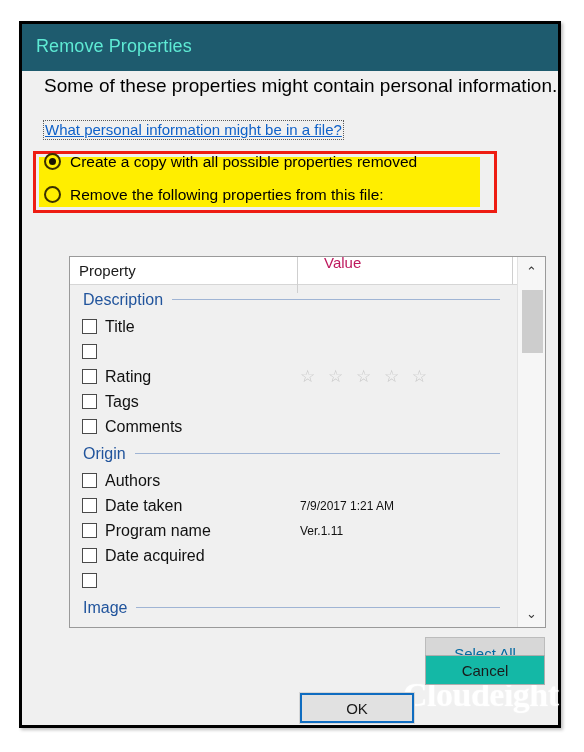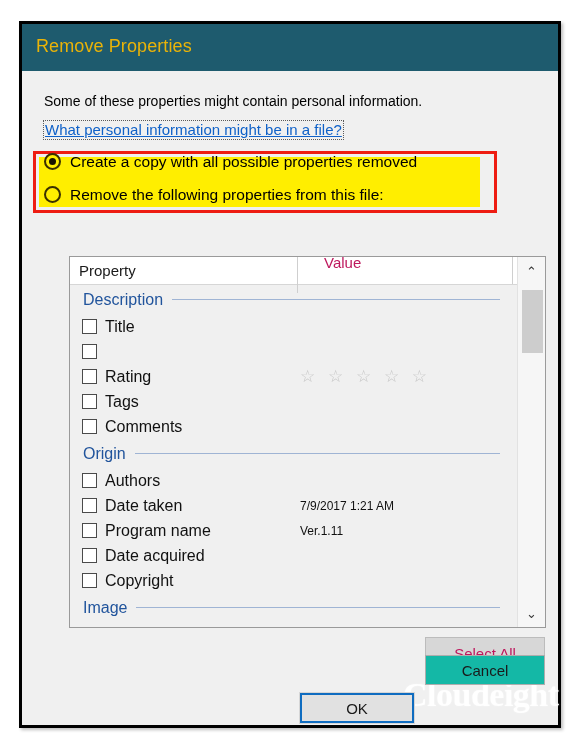--- a/index.html
+++ b/index.html
@@ -37,39 +37,39 @@
 
   .titlebar {
     height: 47px;
     background: #1e5b6e;
     position: relative;
   }
   .titlebar-text {
     position: absolute;
     left: 14px;
     top: 12px;
-    color: #eab308;
+    color: #5eead4;
     font-size: 18px;
     letter-spacing: .1px;
   }
 
   .body-area {
     position: absolute;
     left: 0;
     top: 47px;
     right: 0;
     bottom: 0;
     background: #f0f0f0;
   }
 
   .intro-text {
     position: absolute;
     left: 22px;
-    top: 22px;
-    font-size: 14px;
+    top: 4px;
+    font-size: 19px;
     color: #000000;
     white-space: nowrap;
   }
 
   .help-link {
     position: absolute;
     left: 21px;
     top: 49px;
     font-size: 15px;
     color: #0f61c8;
@@ -294,21 +294,21 @@
     display: flex;
     align-items: center;
     justify-content: center;
     cursor: pointer;
   }
   .btn-selectall {
     left: 403px;
     top: 566px;
     width: 120px;
     height: 32px;
-    color: #be185d;
+    color: #0369a1;
     background: #d7d7d7;
     border-color: #bcbcbc;
     cursor: default;
   }
   .btn-ok {
     left: 278px;
     top: 622px;
     width: 114px;
     height: 30px;
     background: #e1e1e1;
@@ -437,21 +437,20 @@
         </div>
 
         <div class="prop-row">
           <span class="checkbox"></span>
           <span class="prop-name">Date acquired</span>
           <span class="prop-value"></span>
         </div>
 
         <div class="prop-row">
           <span class="checkbox"></span>
-          <span class="prop-name">Copyright</span>
           <span class="prop-value"></span>
         </div>
 
         <div class="group-head">
           <span class="group-title">Image</span>
           <span class="group-rule"></span>
         </div>
 
       </div>
 

